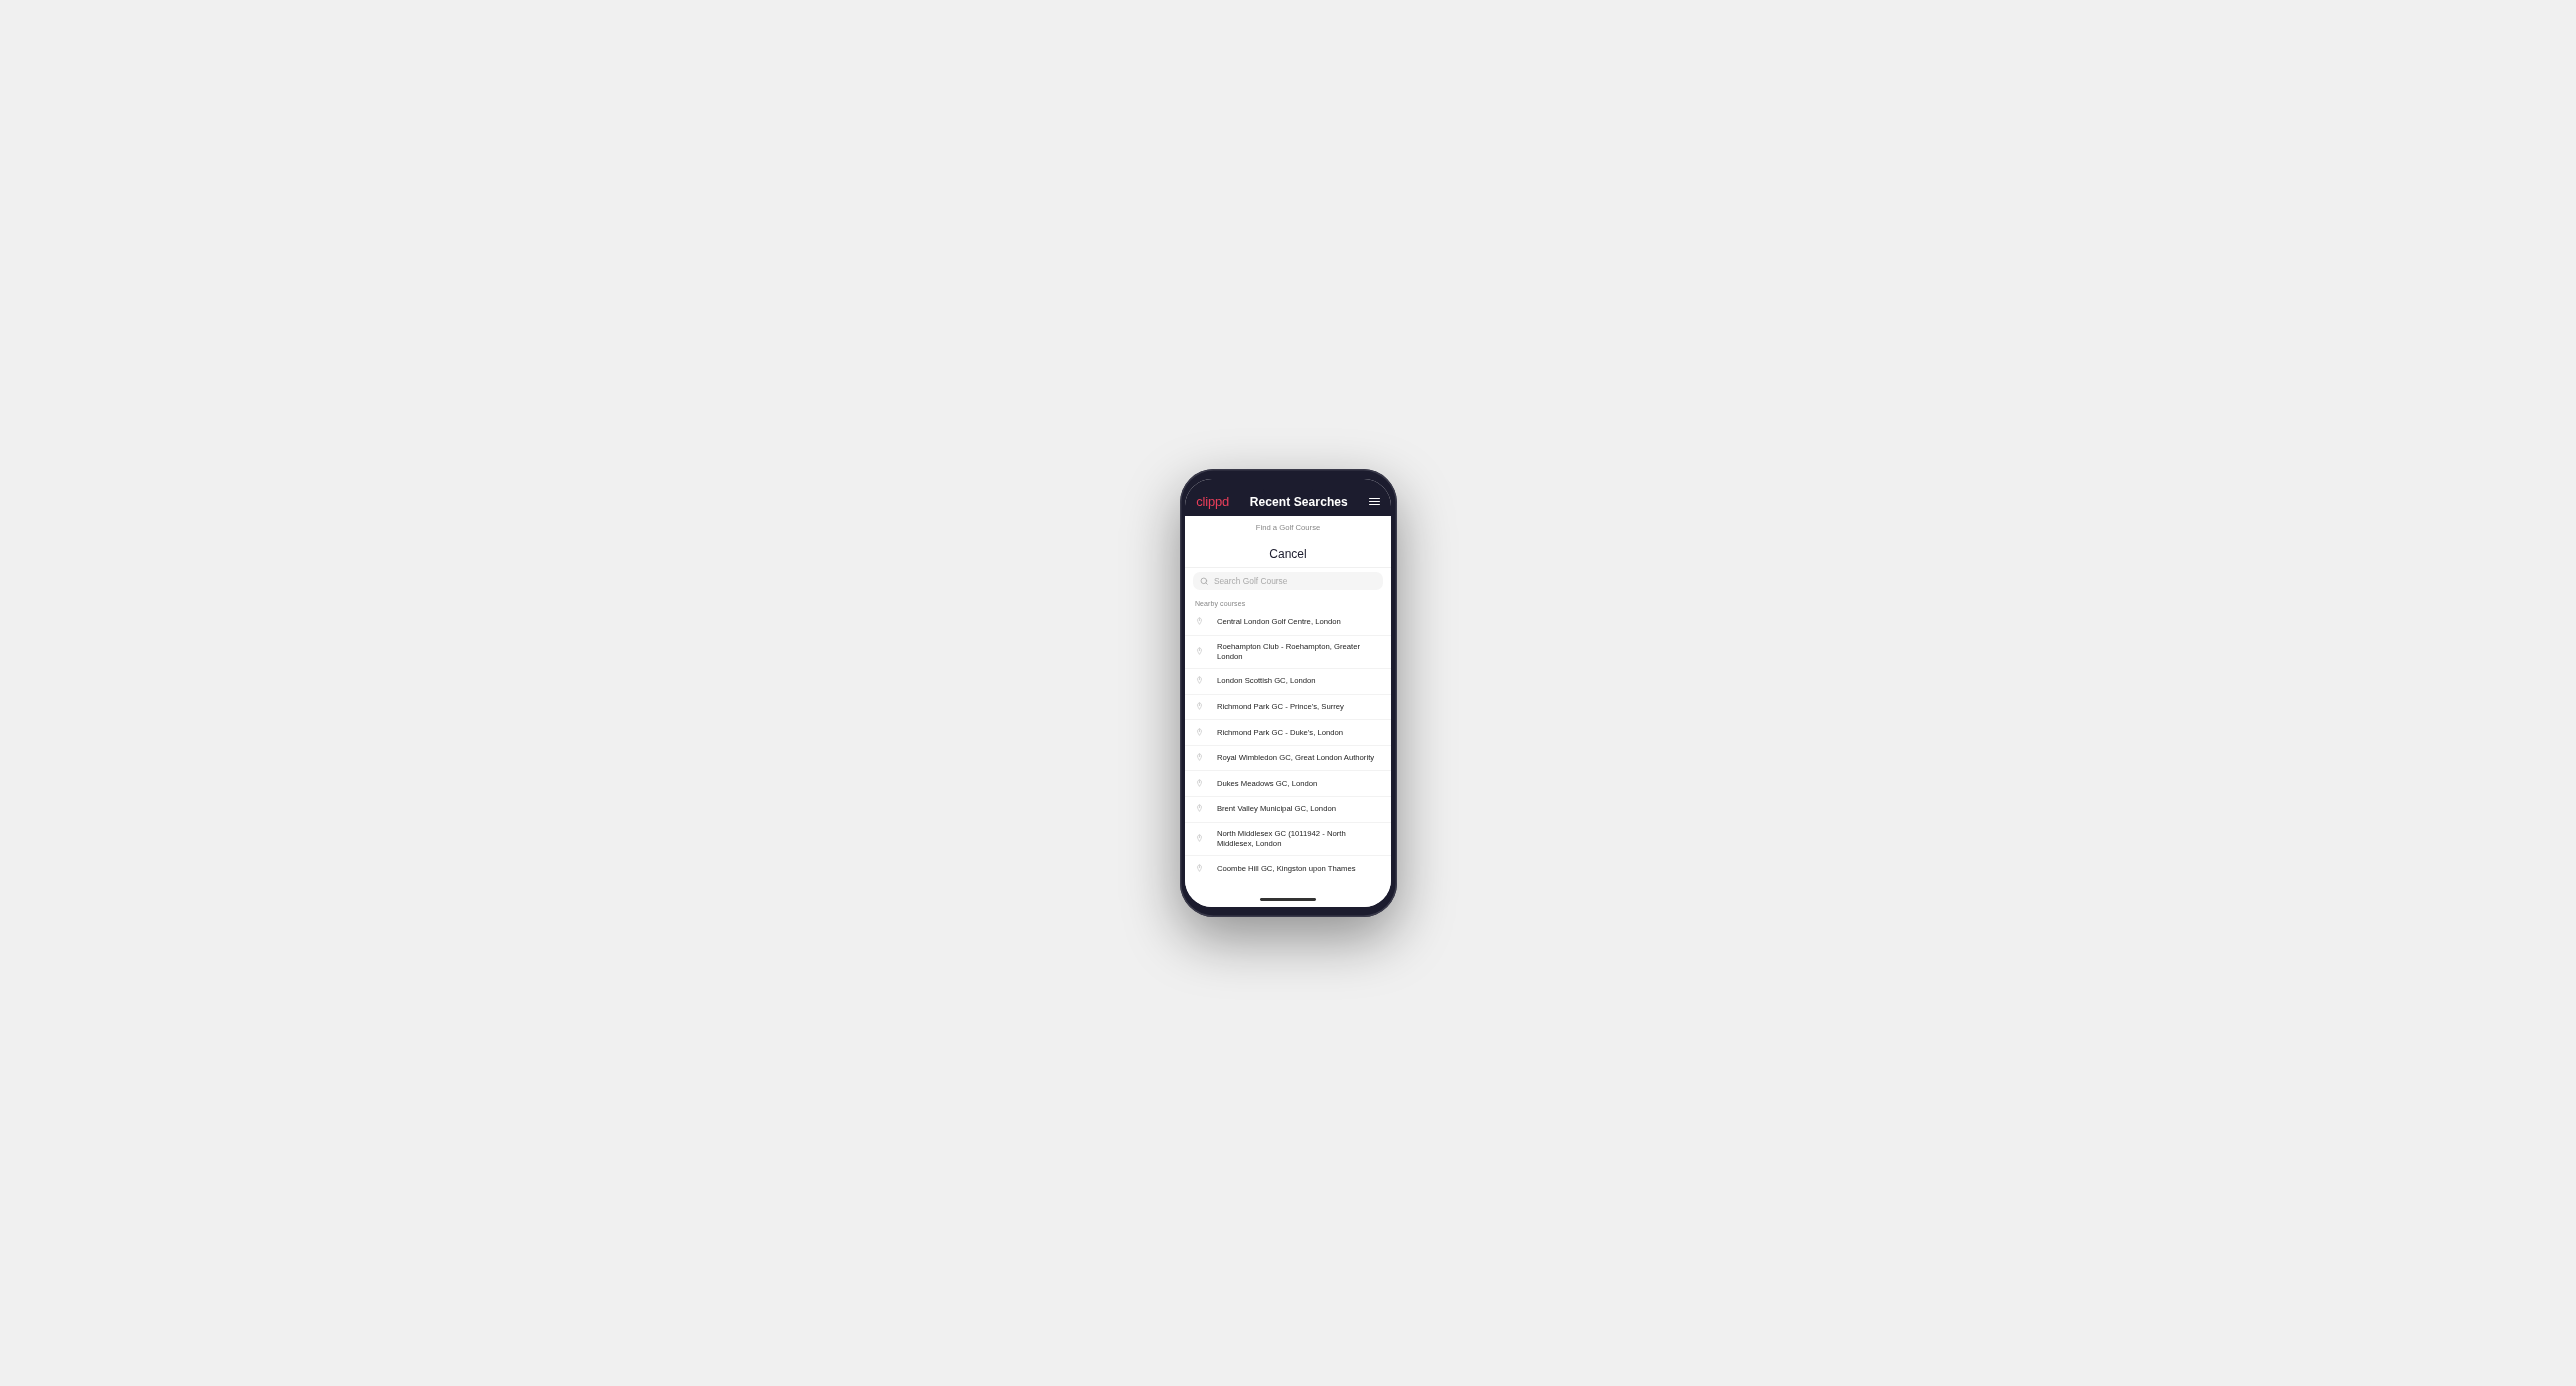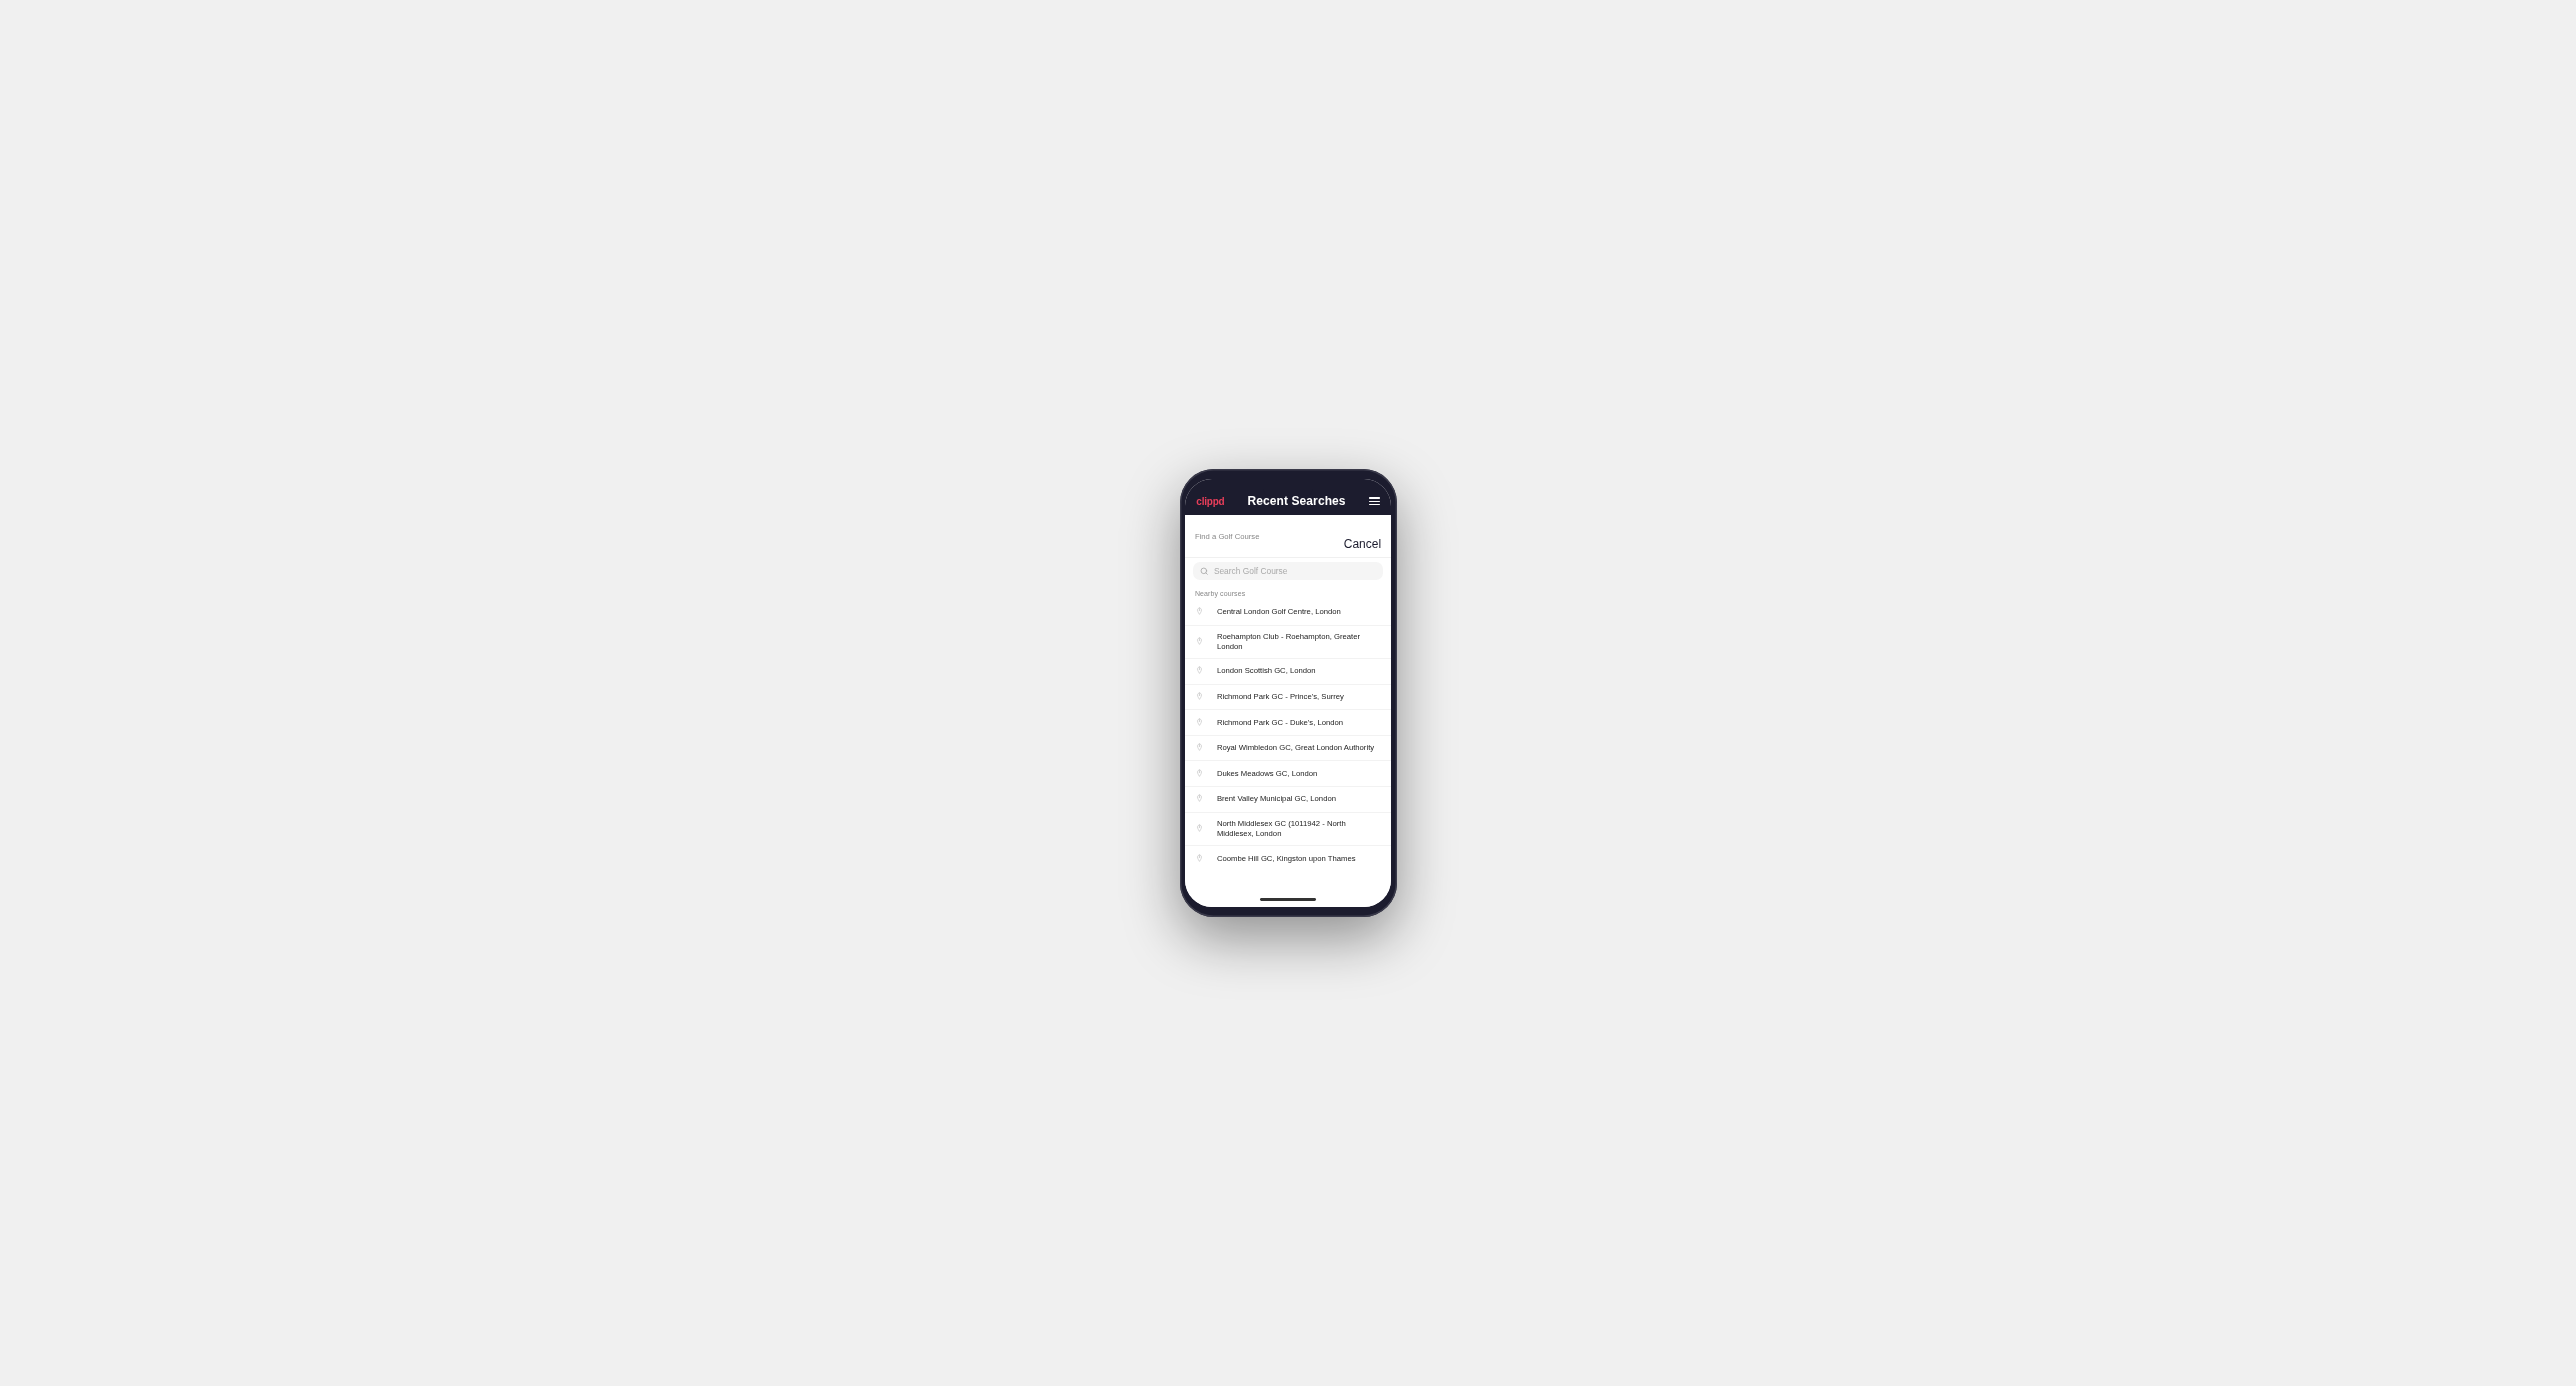--- a/index.html
+++ b/index.html
@@ -49,22 +49,22 @@
     
     .header {
       background: #1c1c2e;
       padding: 5.6px 11.2px 7px;
       display: flex;
       align-items: center;
       justify-content: space-between;
     }
 
     .header-logo {
-      font-size: 10px;
-      font-weight: 700;
+      font-size: 13px;
+      font-weight: 400;
       color: #e83e5a;
       letter-spacing: -0.2px;
     }
 
     .header-title {
       font-size: 12px;
       font-weight: 600;
       color: #fff;
       letter-spacing: 0.1px;
     }
@@ -94,20 +94,21 @@
     }
 
     
     .find-bar {
       display: flex;
       align-items: center;
       justify-content: space-between;
       padding: 7px 9.8px 5.6px;
       background: #fff;
       border-bottom: 0.7px solid #f0f0f0;
+      flex-direction: column;
     }
 
     .find-label {
       font-size: 7.7px;
       color: #888;
     }
 
     .cancel-btn {
       font-size: 12px;
       color: #1c1c2e;

